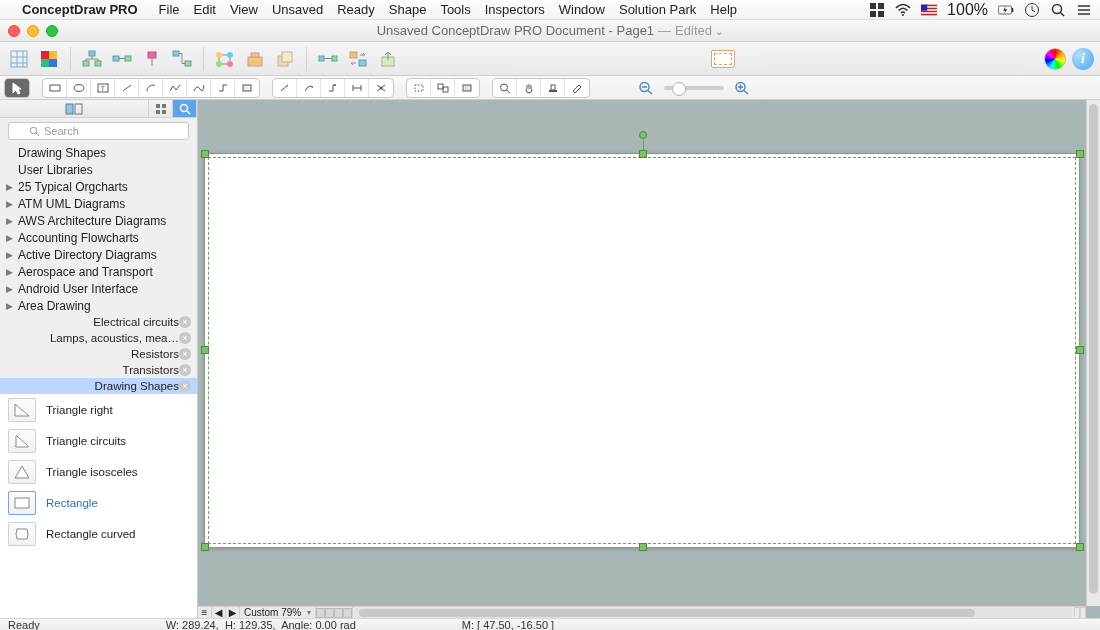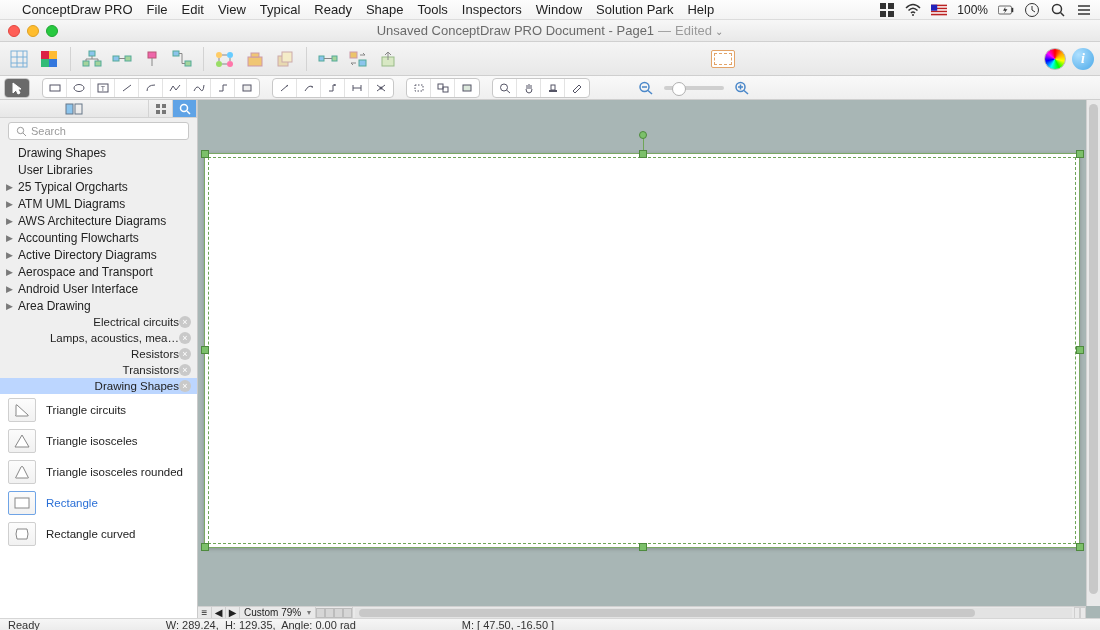--- a/index.html
+++ b/index.html
@@ -1,23 +1,23 @@
 <!DOCTYPE html>
 <html><head>
 <meta charset="utf-8">
 <style>
 * { margin: 0; padding: 0; box-sizing: border-box; font-family: -apple-system, "Helvetica Neue", Arial, sans-serif; }
 body { width: 1100px; height: 630px; overflow: hidden; background: #ececec; font-size: 12px; color: #222; }
 
 
 .menubar { height: 20px; background: linear-gradient(#fdfdfd,#f3f3f3); display: flex; align-items: center; padding: 0 8px; font-size: 13px; border-bottom: 1px solid #dcdcdc; }
 .apple { font-size: 14px; margin-right: 14px; }
-.app-name { font-weight: 400; margin-right: 14px; }
+.app-name { font-weight: 700; margin-right: 21px; }
 .menuitem { margin-right: 14px; cursor: default; }
-.menuright { margin-left: auto; display: flex; align-items: center; gap: 10px; font-size: 12px; }
+.menuright { margin-left: auto; display: flex; align-items: center; gap: 10px; font-size: 16px; }
 .menuright svg, .menuright .glyph { width: 16px; height: 16px; }
 
 
 .titlebar { height: 22px; background: linear-gradient(#f7f7f7,#e9e9e9); display: flex; align-items: center; border-bottom: 1px solid #d0d0d0; position: relative; }
 .traffic { display: flex; gap: 7px; padding-left: 8px; }
 .tl { width: 12px; height: 12px; border-radius: 50%; }
 .tl.r { background:#ff5f57;border:1px solid #e24640;} .tl.y{background:#ffbd2e;border:1px solid #dfa023;} .tl.g{background:#28c940;border:1px solid #1fa633;}
 .title { position:absolute; left:0; right:0; text-align:center; font-size:13px; color:#6a6a6a; pointer-events:none;}
 .title .mdash{ color:#9a9a9a; margin:0 4px;}
 .title .edited{ color:#9a9a9a;}
@@ -47,21 +47,21 @@
 
 
 .workspace{display:flex;height:calc(630px - 20px - 22px - 34px - 24px - 12px);}
 .leftpanel{width:198px;background:#efefef;display:flex;flex-direction:column;border-right:1px solid #cacaca;}
 .leftheader{height:18px;background:linear-gradient(#f3f3f3,#e7e7e7);display:flex;align-items:stretch;border-bottom:1px solid #d3d3d3;}
 .lhbtn{display:flex;align-items:center;justify-content:center;border-right:1px solid #d3d3d3;}
 .lhbtn.a{width:150px;}
 .lhbtn.b{width:24px;}
 .lhbtn.c{width:24px;background:#5fa3e6;}
 .searchrow{padding:4px 8px;background:#efefef;}
-.searchbox{width:100%;height:18px;border:1px solid #c8c8c8;border-radius:3px;background:#fff;display:flex;align-items:center;padding:0 7px;gap:4px;color:#9a9a9a;font-size:11px;}
+.searchbox{width:100%;height:18px;border:1px solid #c8c8c8;border-radius:3px;background:#fff;display:flex;align-items:center;padding:0 20px;gap:4px;color:#9a9a9a;font-size:11px;}
 .catlist{background:#efefef;font-size:12px;}
 .catitem{height:17px;display:flex;align-items:center;padding:0 6px;gap:4px;cursor:default;}
 .catitem .tri{color:#7a7a7a;font-size:9px;width:8px;}
 .sublib{height:16px;display:flex;align-items:center;justify-content:flex-end;padding:0 6px 0 16px;background:#efefef;font-size:11.5px;}
 .sublib.selected{background:#bcd6ff;}
 .closex{width:12px;height:12px;border-radius:50%;background:#c9c9c9;color:#fff;display:flex;align-items:center;justify-content:center;font-size:9px;line-height:1;}
 .shapelist{flex:1;background:#fff;overflow:hidden;}
 .shaperow{height:31px;display:flex;align-items:center;padding:0 8px;gap:10px;font-size:11.5px;}
 .shaperow.sel{color:#2a6fd6;}
 .shpicon{width:28px;height:24px;border:1px solid #cfcfcf;background:linear-gradient(#fcfcfc,#f1f1f1);border-radius:2px;display:flex;align-items:center;justify-content:center;}
@@ -98,21 +98,21 @@
 </style>
 </head>
 <body>
 
 <div class="menubar">
   <span class="apple"></span>
   <span class="app-name">ConceptDraw PRO</span>
   <span class="menuitem">File</span>
   <span class="menuitem">Edit</span>
   <span class="menuitem">View</span>
-  <span class="menuitem">Typical</span>
+  <span class="menuitem">Unsaved</span>
   <span class="menuitem">Ready</span>
   <span class="menuitem">Shape</span>
   <span class="menuitem">Tools</span>
   <span class="menuitem">Inspectors</span>
   <span class="menuitem">Window</span>
   <span class="menuitem">Solution Park</span>
   <span class="menuitem">Help</span>
   <div class="menuright">
     <svg viewBox="0 0 16 16">
         <rect x="1" y="1" width="6" height="6" fill="#333"></rect>
@@ -519,40 +519,40 @@
         </div>
       <div class="sublib selected">
           <span>Drawing Shapes</span>
           <span class="closex">×</span>
         </div>
     </div>
     <div class="shapelist">
       <div class="shaperow">
           <div class="shpicon">
             <svg width="20" height="16">
+              <path d="M3 14 L3 2 L17 14 Z" fill="#fff" stroke="#888"></path>
+            </svg>
+          </div>
+          <span>Triangle right</span>
+        </div>
+      <div class="shaperow">
+          <div class="shpicon">
+            <svg width="20" height="16">
               <path d="M4 13 Q3 14 4 14 L15 14 Q17 14 16 13 L5 3 Q4 2 4 4 Z" fill="#fff" stroke="#888"></path>
             </svg>
           </div>
           <span>Triangle circuits</span>
         </div>
       <div class="shaperow">
           <div class="shpicon">
             <svg width="20" height="16">
               <path d="M10 2 L17 14 L3 14 Z" fill="#fff" stroke="#888"></path>
             </svg>
           </div>
           <span>Triangle isosceles</span>
-        </div>
-      <div class="shaperow">
-          <div class="shpicon">
-            <svg width="20" height="16">
-              <path d="M10 3 Q10 2 11 3 L16 13 Q17 14 16 14 L4 14 Q3 14 4 13 L9 3 Q10 2 10 3 Z" fill="#fff" stroke="#888"></path>
-            </svg>
-          </div>
-          <span>Triangle isosceles rounded</span>
         </div>
       <div class="shaperow sel">
           <div class="shpicon sel">
             <svg width="20" height="16">
               <rect x="3" y="3" width="14" height="10" fill="#fff" stroke="#888"></rect>
             </svg>
           </div>
           <span>Rectangle</span>
         </div>
       <div class="shaperow">

